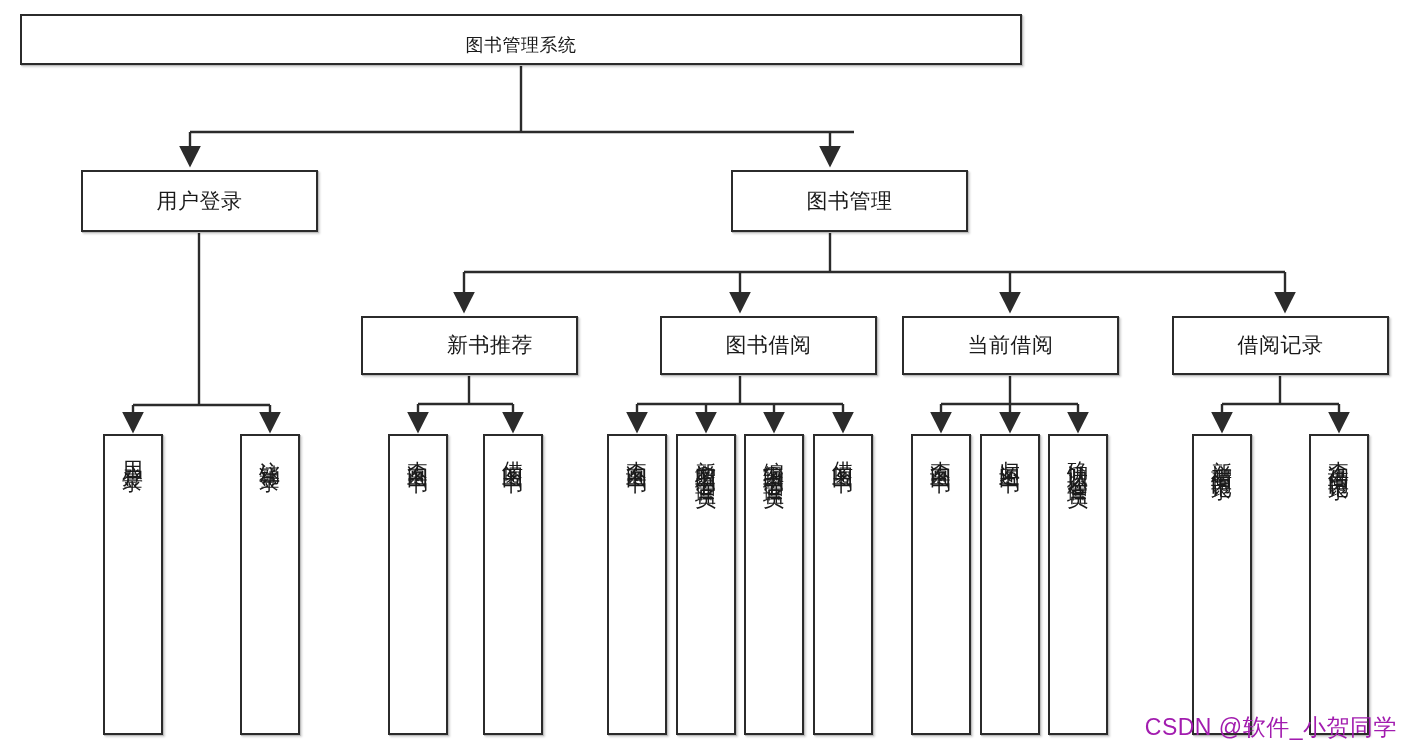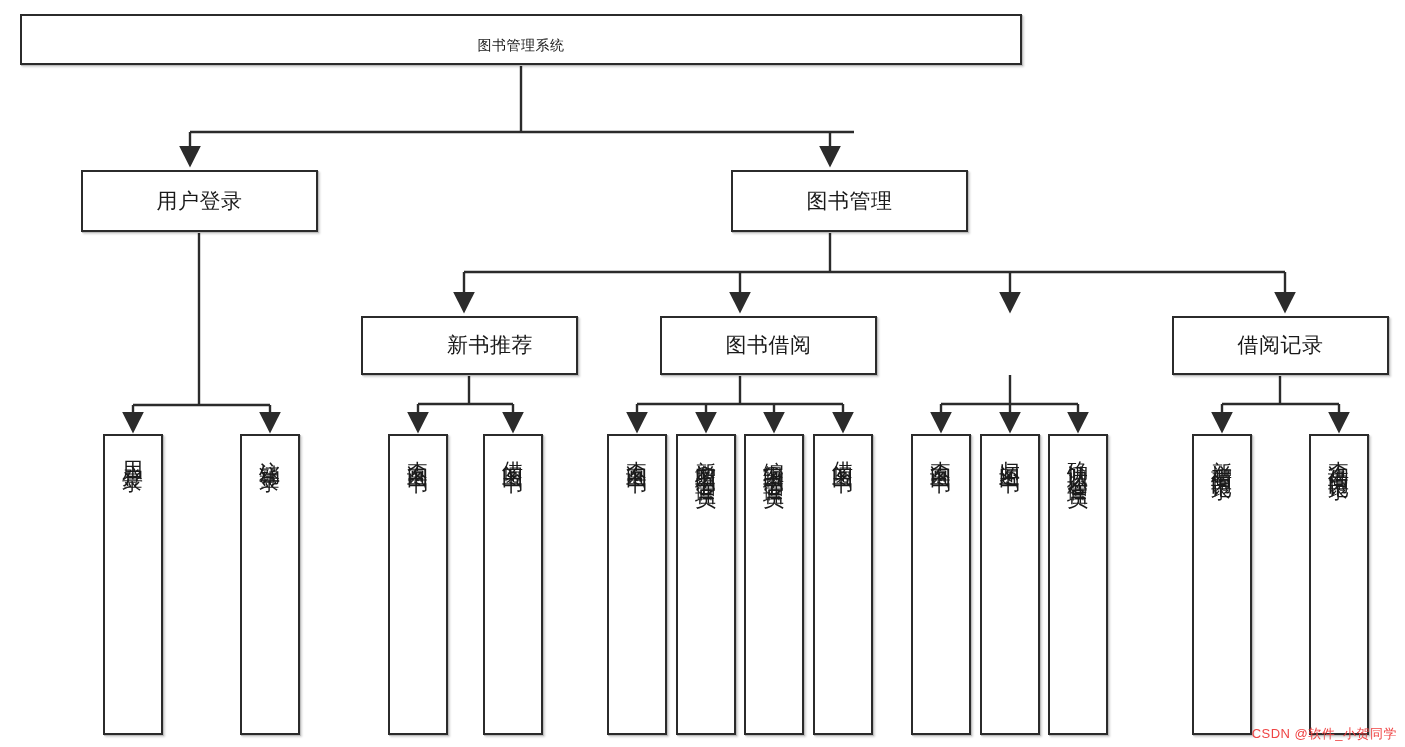--- a/index.html
+++ b/index.html
@@ -36,40 +36,40 @@
     justify-content: center;
     color: #1a1a1a;
   }
   .node .label {
     font-size: 21px;
     line-height: 1.15;
     letter-spacing: 0.5px;
     white-space: nowrap;
     color: #1a1a1a;
   }
-  .node.root .label { font-size: 14px; margin-top: 12px; }
+  .node.root .label { font-size: 18px; margin-top: 12px; }
   .node.leaf {
     align-items: flex-start;
     justify-content: center;
     padding-top: 8px;
   }
   .node.leaf .label {
     writing-mode: vertical-rl;
     text-orientation: upright;
     font-size: 21px;
     letter-spacing: 4px;
     line-height: 1;
     white-space: nowrap;
   }
   .watermark {
     position: absolute;
     right: 8px;
     bottom: 4px;
-    font-size: 13px;
-    color: #ef4444;
+    font-size: 23px;
+    color: #a21caf;
     white-space: nowrap;
     letter-spacing: 0.5px;
   }
 </style>
 </head>
 <body>
 
 <div id="canvas">
 
   <svg class="edges" viewBox="0 0 1405 747">
@@ -132,20 +132,23 @@
   <div class="node" style="left:711px; top:170px; width:237px; height:62px;margin-left:20px;">
     <span class="label">图书管理</span>
   </div>
 
   <div class="node" style="left:361px; top:316px; width:217px; height:59px;padding-left:41px;">
     <span class="label">新书推荐</span>
   </div>
   <div class="node" style="left:660px; top:316px; width:217px; height:59px;">
     <span class="label">图书借阅</span>
   </div>
+  <div class="node" style="left:902px; top:316px; width:217px; height:59px;">
+    <span class="label">当前借阅</span>
+  </div>
   <div class="node" style="left:1172px; top:316px; width:217px; height:59px;">
     <span class="label">借阅记录</span>
   </div>
 
   <div class="node leaf" style="left:103px; top:434px; width:60px; height:301px;">
     <span class="label">用户登录</span>
   </div>
   <div class="node leaf" style="left:240px; top:434px; width:60px; height:301px;">
     <span class="label">注销登录</span>
   </div>

